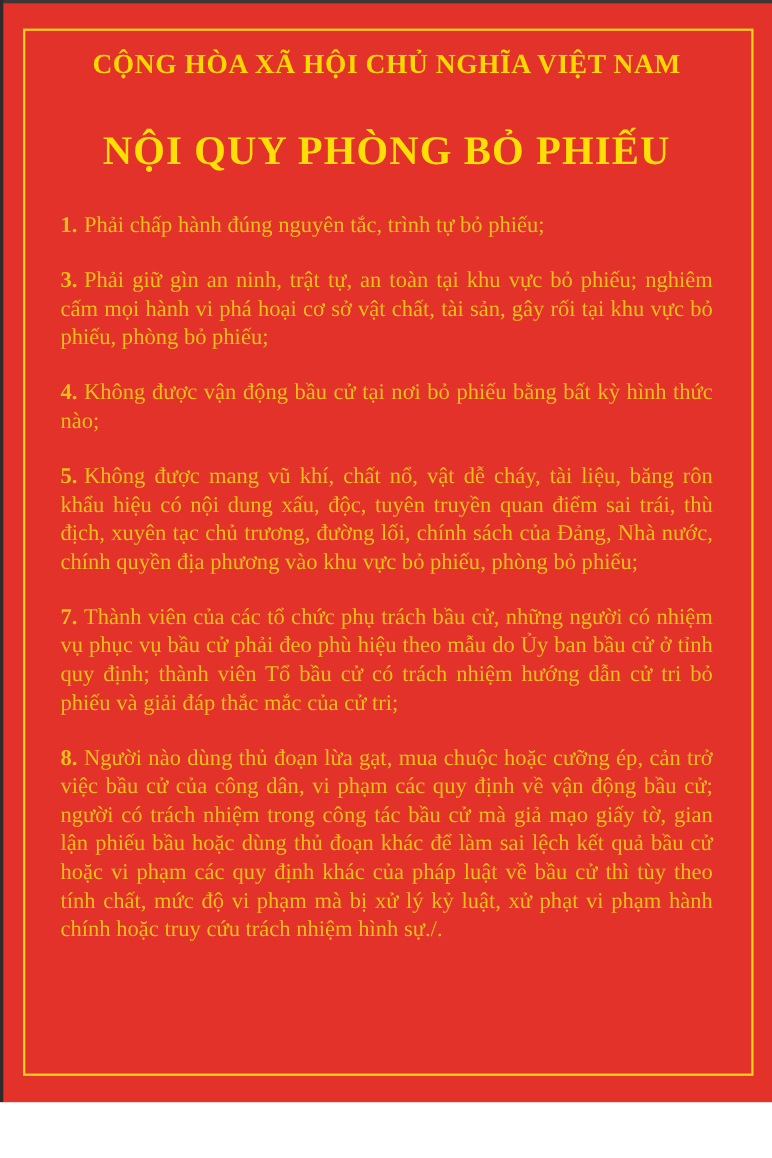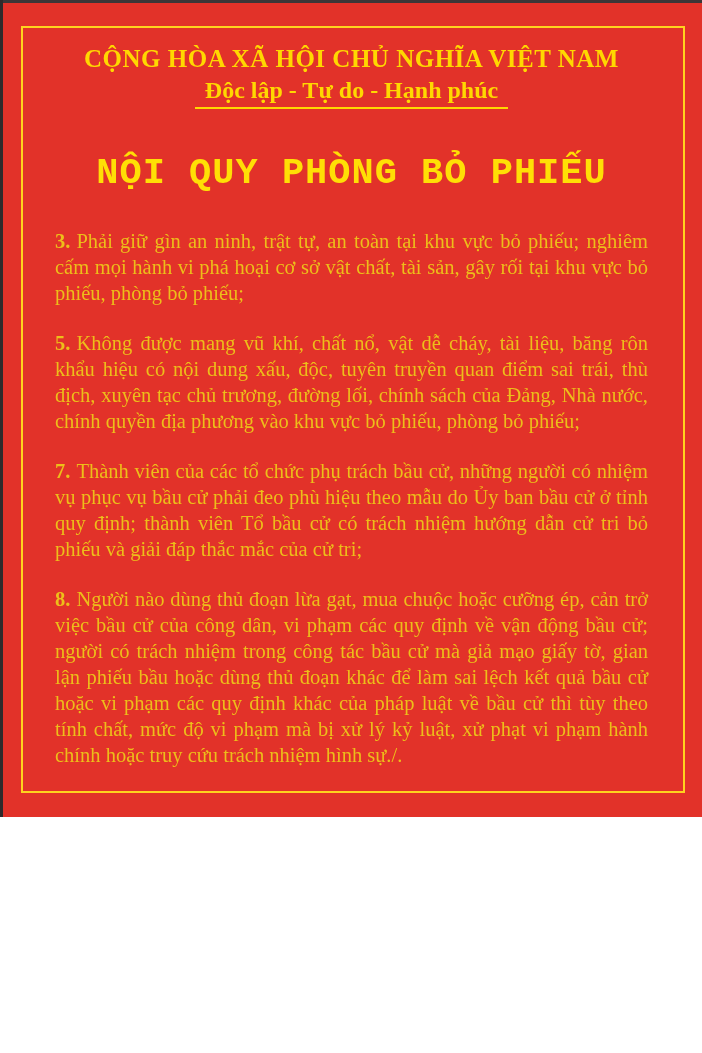--- a/index.html
+++ b/index.html
@@ -11,21 +11,21 @@
     --edge-dark:#3c3637;
   }
   html,body{margin:0;padding:0;}
   body{
     width:702px;height:1053px;
     font-family:"Liberation Serif","DejaVu Serif",serif;
     background:#fff;
   }
   .poster{
     position:relative;
-    width:702px;height:817px;
+    width:702px;height:1002px;
     background:var(--background-red);
     overflow:hidden;
   }
   .edge-top{
     position:absolute;top:0;left:0;
     width:100%;height:3px;
     background:var(--edge-dark);
   }
   .edge-left{
     position:absolute;top:0;left:0;
@@ -66,21 +66,20 @@
     line-height:1.1;
   }
   .doc-title{
     margin:42px 0 0 0;
     text-align:center;
     font-size:37px;
     font-weight:bold;
     letter-spacing:1px;
     line-height:1.2;
     color:var(--title-yellow);
-    font-family:Liberation Mono, monospace;
   }
   .rules{
     margin-top:32px;
   }
   .rule{
     margin:0 0 24px 0;
     font-size:20.5px;
     line-height:26px;
     text-align:justify;
     color:var(--body-gold);
@@ -95,27 +94,26 @@
 
 <div class="poster">
   <div class="edge-top"></div>
   <div class="edge-left"></div>
   <div class="frame"></div>
 
   <div class="content">
 
     <h1 class="nat-title">CỘNG HÒA XÃ HỘI CHỦ NGHĨA VIỆT NAM</h1>
 
-    <div class="motto-wrap">
-      <span class="motto">Độc lập - Tự do - Hạnh phúc</span>
-    </div>
 
     <h2 class="doc-title">NỘI QUY PHÒNG BỎ PHIẾU</h2>
 
     <div class="rules">
+      <p class="rule"><span class="rule-number">1.</span><span>Phải chấp hành đúng nguyên tắc, trình tự bỏ phiếu;</span></p>
       <p class="rule"><span class="rule-number">3.</span><span>Phải giữ gìn an ninh, trật tự, an toàn tại khu vực bỏ phiếu; nghiêm cấm mọi hành vi phá hoại cơ sở vật chất, tài sản, gây rối tại khu vực bỏ phiếu, phòng bỏ phiếu;</span></p>
+      <p class="rule"><span class="rule-number">4.</span><span>Không được vận động bầu cử tại nơi bỏ phiếu bằng bất kỳ hình thức nào;</span></p>
       <p class="rule"><span class="rule-number">5.</span><span>Không được mang vũ khí, chất nổ, vật dễ cháy, tài liệu, băng rôn khẩu hiệu có nội dung xấu, độc, tuyên truyền quan điểm sai trái, thù địch, xuyên tạc chủ trương, đường lối, chính sách của Đảng, Nhà nước, chính quyền địa phương vào khu vực bỏ phiếu, phòng bỏ phiếu;</span></p>
       <p class="rule"><span class="rule-number">7.</span><span>Thành viên của các tổ chức phụ trách bầu cử, những người có nhiệm vụ phục vụ bầu cử phải đeo phù hiệu theo mẫu do Ủy ban bầu cử ở tỉnh quy định; thành viên Tổ bầu cử có trách nhiệm hướng dẫn cử tri bỏ phiếu và giải đáp thắc mắc của cử tri;</span></p>
       <p class="rule"><span class="rule-number">8.</span><span>Người nào dùng thủ đoạn lừa gạt, mua chuộc hoặc cưỡng ép, cản trở việc bầu cử của công dân, vi phạm các quy định về vận động bầu cử; người có trách nhiệm trong công tác bầu cử mà giả mạo giấy tờ, gian lận phiếu bầu hoặc dùng thủ đoạn khác để làm sai lệch kết quả bầu cử hoặc vi phạm các quy định khác của pháp luật về bầu cử thì tùy theo tính chất, mức độ vi phạm mà bị xử lý kỷ luật, xử phạt vi phạm hành chính hoặc truy cứu trách nhiệm hình sự./.</span></p>
     </div>
 
   </div>
 </div>
 
 </body></html>

